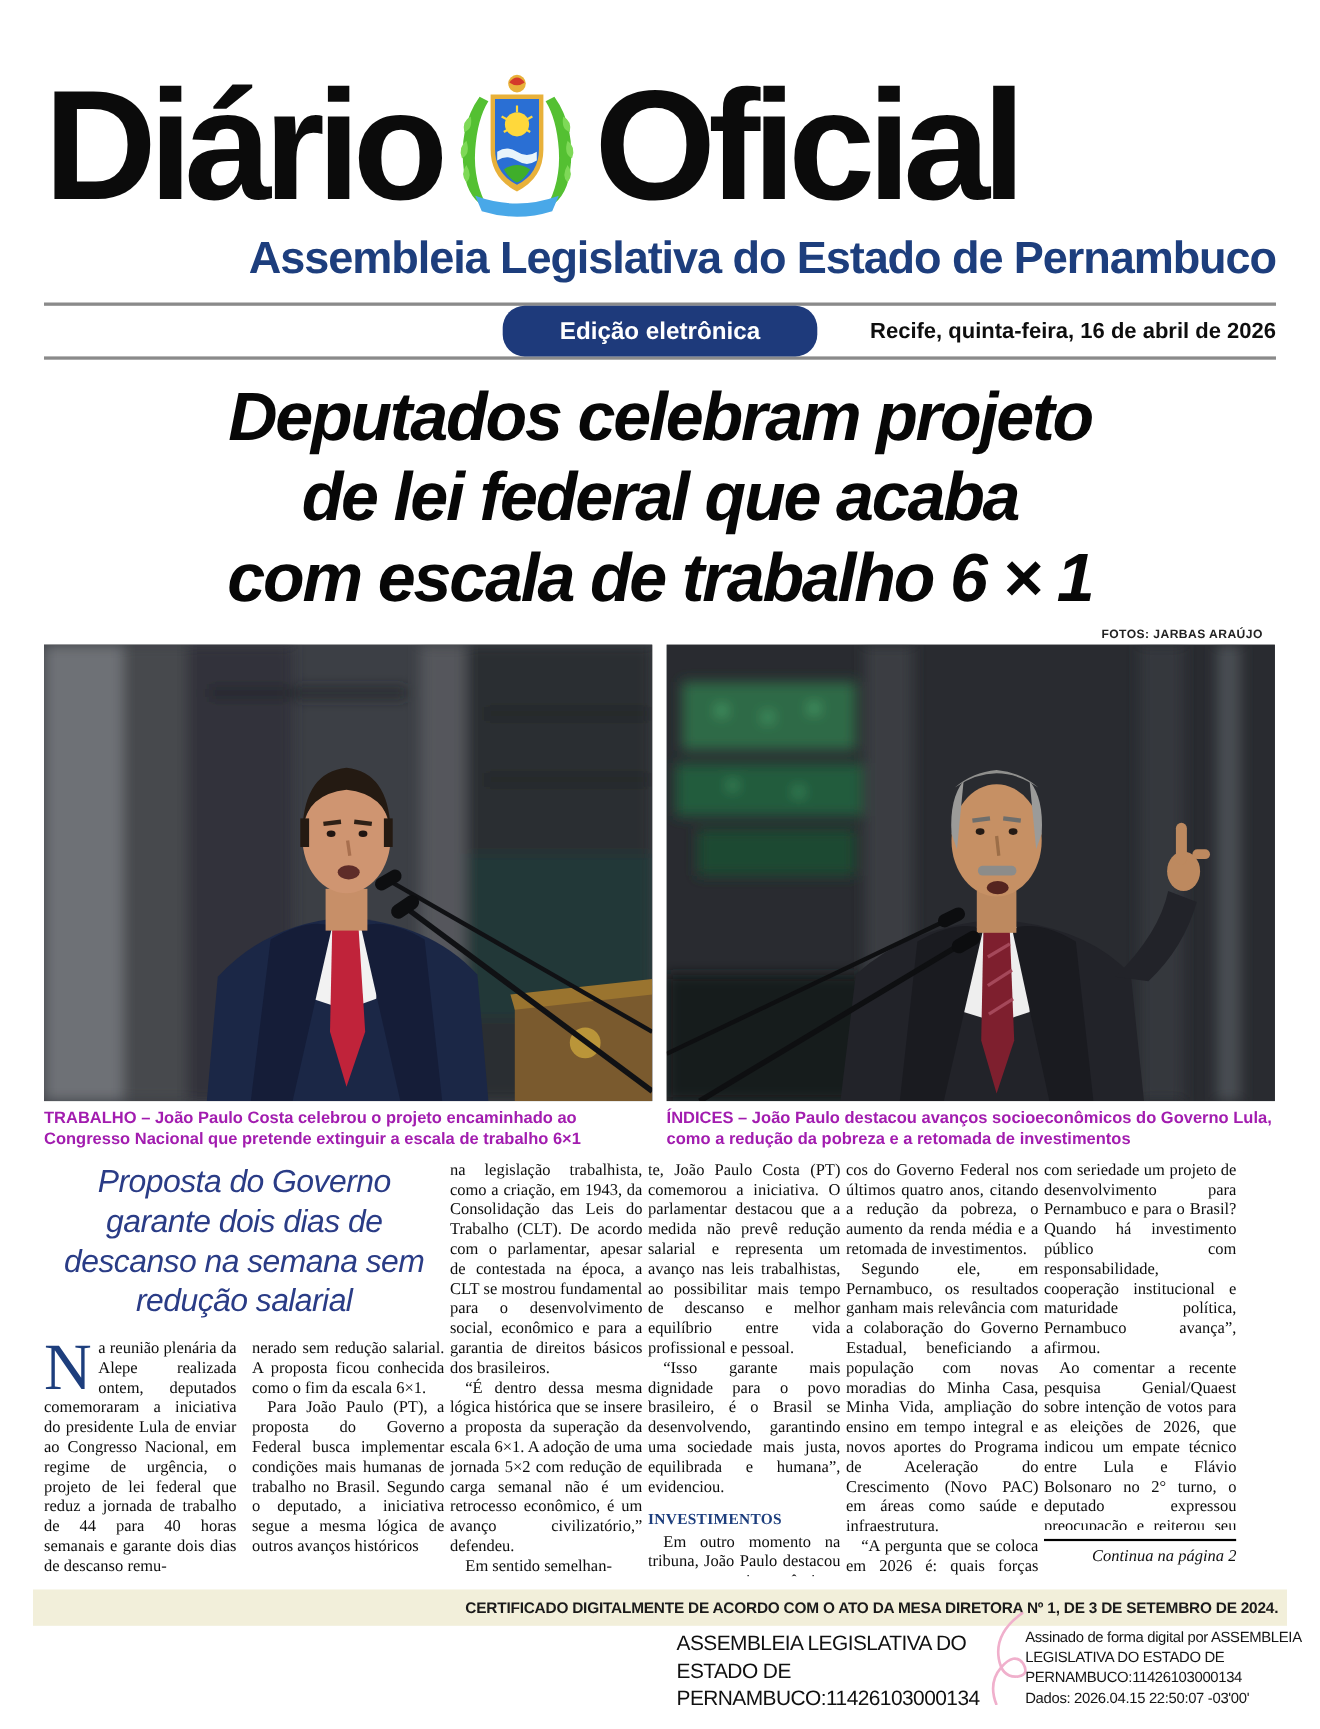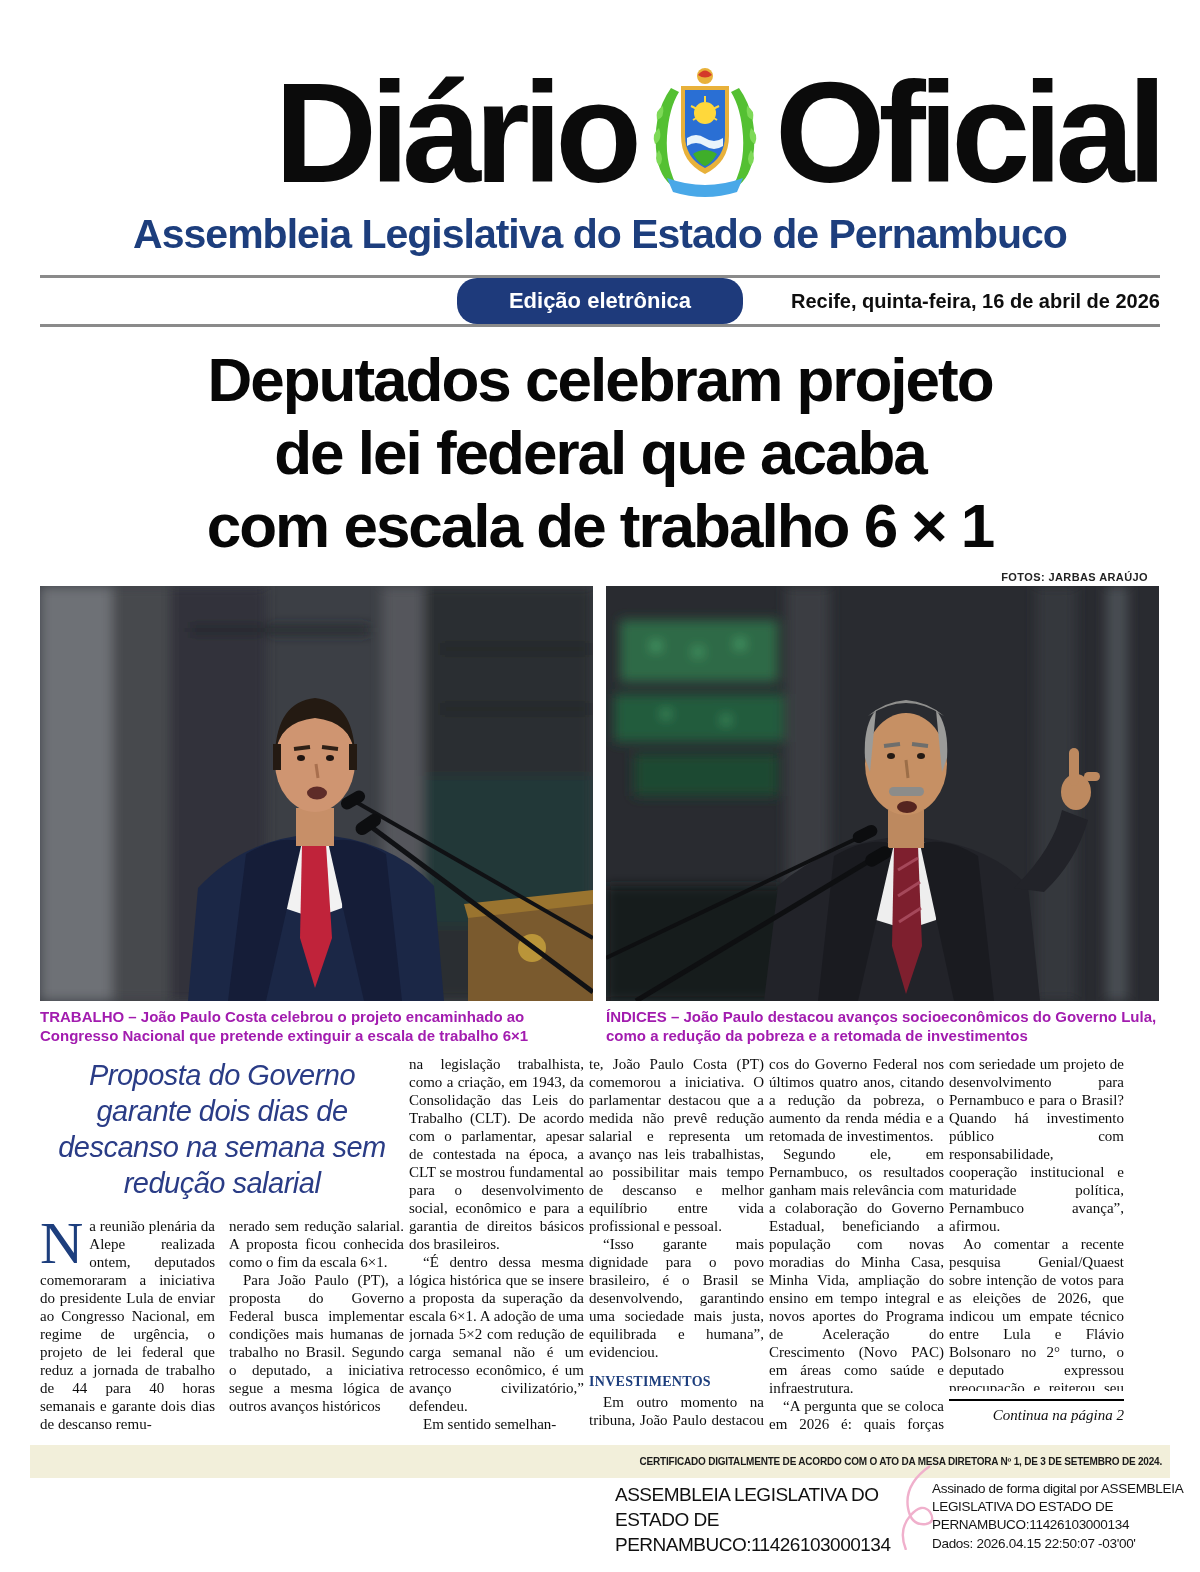--- a/index.html
+++ b/index.html
@@ -1,33 +1,33 @@
 <!DOCTYPE html>
 <html><head>
 <meta charset="utf-8">
 <style>
   * { margin:0; padding:0; box-sizing:border-box; }
   html,body { width:1200px; height:1572px; overflow:hidden; background:#ffffff; }
   body { font-family:"Liberation Sans", sans-serif; color:#0e0e0e; position:relative; }
   .page { padding:0 40px; }
 
   
-  .masthead { margin-top:62px; display:flex; align-items:center; justify-content:flex-end; }
+  .masthead { margin-top:62px; display:flex; align-items:center; justify-content:flex-start; }
   .masthead-word { font-family:"Liberation Sans", sans-serif; font-weight:bold; font-size:142px; letter-spacing:-7px; color:#0b0b0b; line-height:1; }
   .crest { width:112px; height:134px; margin:0 14px; flex:0 0 auto; }
-  .masthead-sub { text-align:center; font-weight:bold; font-size:41px; letter-spacing:-1px; color:#1d3e7d; margin-top:8px; line-height:1.1; }
+  .masthead-sub { text-align:right; font-weight:bold; font-size:41px; letter-spacing:-1px; color:#1d3e7d; margin-top:8px; line-height:1.1; }
 
   
   .infobar { margin-top:18px; border-top:3px solid #8a8a8a; border-bottom:3px solid #8a8a8a; height:52px; display:flex; align-items:center; position:relative; }
   .infobar .left { flex:1; font-size:20px; font-weight:600; letter-spacing:0; }
   .infobar .right { flex:1; text-align:right; font-size:20px; font-weight:600; }
   .edition-badge { position:absolute; left:50%; transform:translateX(-50%); top:0; bottom:0; width:286px; background:#1e3a7b; color:#ffffff; display:flex; align-items:center; justify-content:center; font-size:22px; font-weight:bold;border-radius:20px; }
 
   
-  .headline { margin-top:16px; text-align:center; font-weight:bold; font-size:62px; letter-spacing:-2px; line-height:1.18; color:#070707; }
+  .headline { margin-top:16px; text-align:center; font-weight:bold; font-size:62px; letter-spacing:-2px; line-height:1.18; color:#070707;font-style:italic; }
 
   
   .photo-credit { text-align:right; font-size:11px; font-weight:600; letter-spacing:.4px; color:#222; margin:8px 12px 3px; }
   .photo-row { display:flex; gap:13px; }
   .photo { width:553px; height:415px; background:#2e3034; overflow:hidden; flex:0 0 auto; }
   .photo svg { width:100%; height:100%; display:block; }
   .caption-row { display:flex; gap:13px; margin-top:6px; }
   .caption { width:553px; font-weight:bold; font-size:15px; line-height:1.27; color:#a21caf; }
 
   
@@ -42,21 +42,21 @@
   .bodytext p { margin:0; }
   .bodytext p.indent { text-indent:14px; }
   .dropcap { float:left; font-family:"Liberation Serif", serif; font-size:60px; line-height:48px; color:#1d3e7d; padding:2px 6px 0 0; }
   .subhead { font-family:"Liberation Serif", serif; font-weight:bold; font-size:14px; letter-spacing:.3px; color:#1d3e7d; margin:12px 0 2px; }
   .col6-text { height:336px; overflow:hidden; }
   .end-rule { border-top:2px solid #000; margin-top:8px; }
   .continues { font-family:"Liberation Serif", serif; font-style:italic; font-size:15px; text-align:right; margin-top:5px; }
 
   
   .cert-bar { margin:12px -10px 0; background:#f2efda; height:33px; display:flex; align-items:center; justify-content:flex-end; padding-right:8px;
-              font-weight:bold; font-size:10px; letter-spacing:-0.2px; color:#1a1a1a; }
+              font-weight:bold; font-size:14px; letter-spacing:-0.2px; color:#1a1a1a; }
   .sig-block { position:relative; height:58px; }
   .signer { position:absolute; left:575px; top:4px; width:276px; font-size:19px; line-height:1.32; letter-spacing:-0.5px; color:#101010; }
   .flourish { position:absolute; left:846px; top:-14px; width:52px; height:86px; }
   .sig-details { position:absolute; left:892px; top:2px; width:278px; font-size:13.5px; line-height:1.36; letter-spacing:-0.3px; color:#151515; }
 </style>
 </head>
 <body>
 
 <div class="page">
 

